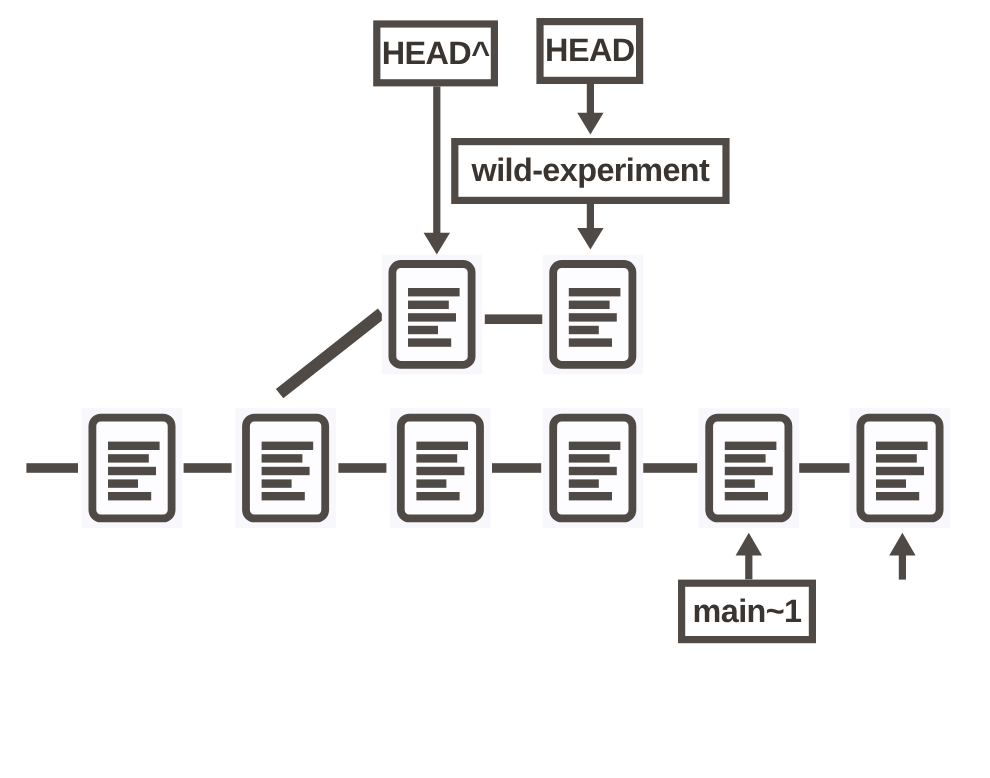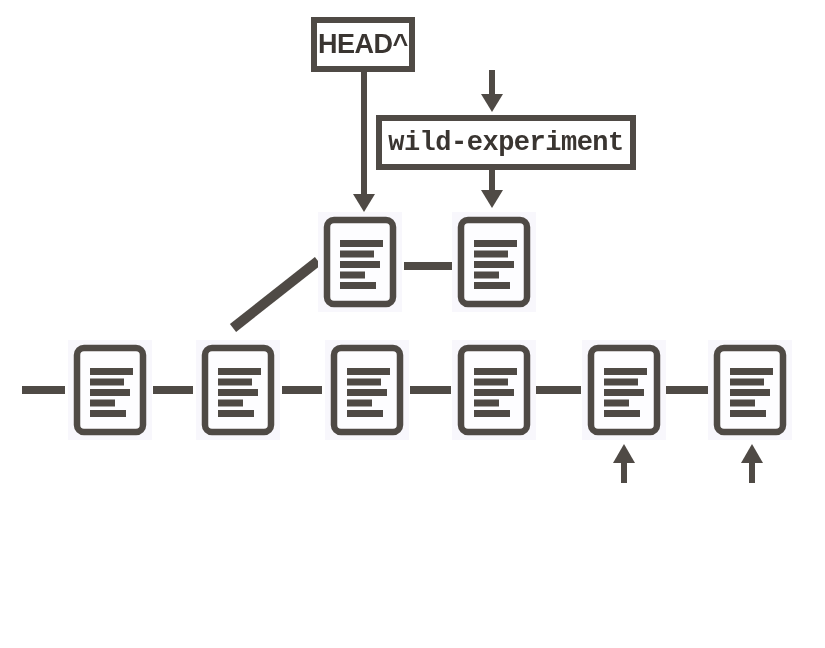--- a/index.html
+++ b/index.html
@@ -30,21 +30,21 @@
     font-size: 27px;
     font-weight: 700;
     letter-spacing: -0.5px;
     display: flex;
     align-items: center;
     justify-content: center;
     white-space: nowrap;
   }
   .label-head-parent { left: 311px; top: 17px;  width: 104px; height: 55px; }
   .label-head        { left: 447px; top: 15px;  width: 89px;  height: 55px; }
-  .label-branch      { left: 376px; top: 115px; width: 260px; height: 55px; font-family: Liberation Mono, monospace; }
+  .label-branch      { left: 376px; top: 115px; width: 232px; height: 55px; }
   .label-main-tilde1 { left: 565px; top: 483px; width: 115px; height: 53px; }
   .label-main        { left: 708px; top: 483px; width: 88px;  height: 50px; }
 </style>
 </head>
 <body>
 
 <div class="canvas">
 
   <svg class="graph-svg" width="825" height="648" viewBox="0 0 825 648">
     <defs>
@@ -103,18 +103,20 @@
     <use href="#doc-icon" x="68" y="340" width="84" height="100"></use>
     <use href="#doc-icon" x="196" y="340" width="84" height="100"></use>
     <use href="#doc-icon" x="325" y="340" width="84" height="100"></use>
     <use href="#doc-icon" x="452" y="340" width="84" height="100"></use>
     <use href="#doc-icon" x="582" y="340" width="84" height="100"></use>
     <use href="#doc-icon" x="708" y="340" width="84" height="100"></use>
   </svg>
 
   <div class="ref-label label-head-parent">HEAD^</div>
 
+  <div class="ref-label label-head">HEAD</div>
 
   <div class="ref-label label-branch">wild-experiment</div>
 
+  <div class="ref-label label-main-tilde1">main~1</div>
 
 
 </div>
 
 </body></html>

